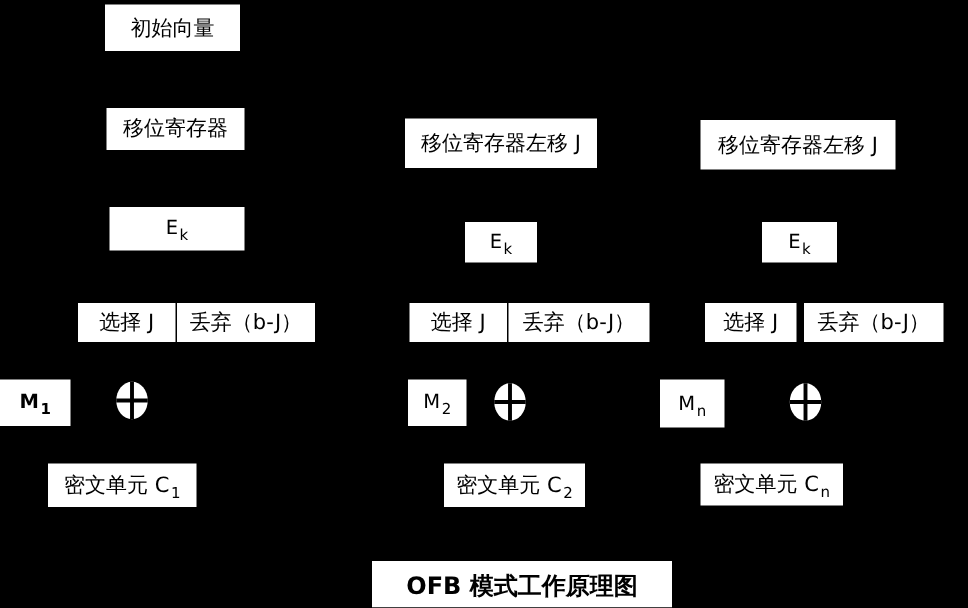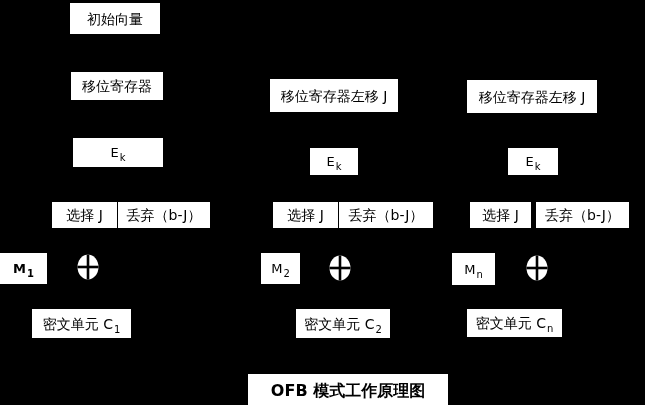--- a/index.html
+++ b/index.html
@@ -62,30 +62,30 @@
   .c1-discard { left: 118px; top: 202px; width: 92px;  height: 26px; }
   .c1-m       { left: 0px;   top: 253px; width: 47px;  height: 31px; font-weight: bold; }
   .c1-xor     { left: 77px;  top: 254px; }
   .c1-cipher  { left: 32px;  top: 309px; width: 99px;  height: 29px; }
 
   
   .c2-shift   { left: 270px; top: 79px;  width: 128px; height: 33px; }
   .c2-ek      { left: 310px; top: 148px; width: 48px;  height: 27px; }
   .c2-select  { left: 273px; top: 202px; width: 65px;  height: 26px; }
   .c2-discard { left: 339px; top: 202px; width: 94px;  height: 26px; }
-  .c2-m       { left: 261px; top: 253px; width: 39px;  height: 31px; }
+  .c2-m       { left: 272px; top: 253px; width: 39px;  height: 31px; }
   .c2-xor     { left: 329px; top: 255px; }
   .c2-cipher  { left: 296px; top: 309px; width: 94px;  height: 29px; }
 
   
   .c3-shift   { left: 467px; top: 80px;  width: 130px; height: 33px; }
   .c3-ek      { left: 508px; top: 148px; width: 50px;  height: 27px; }
   .c3-select  { left: 470px; top: 202px; width: 61px;  height: 26px; }
   .c3-discard { left: 536px; top: 202px; width: 93px;  height: 26px; }
-  .c3-m       { left: 452px; top: 253px; width: 43px;  height: 32px; }
+  .c3-m       { left: 440px; top: 253px; width: 43px;  height: 32px; }
   .c3-xor     { left: 526px; top: 255px; }
   .c3-cipher  { left: 467px; top: 309px; width: 95px;  height: 28px; }
 
   .title-box  { left: 248px; top: 374px; width: 200px; height: 34px; }
 </style>
 </head>
 <body>
 
 <div id="canvas">
 

